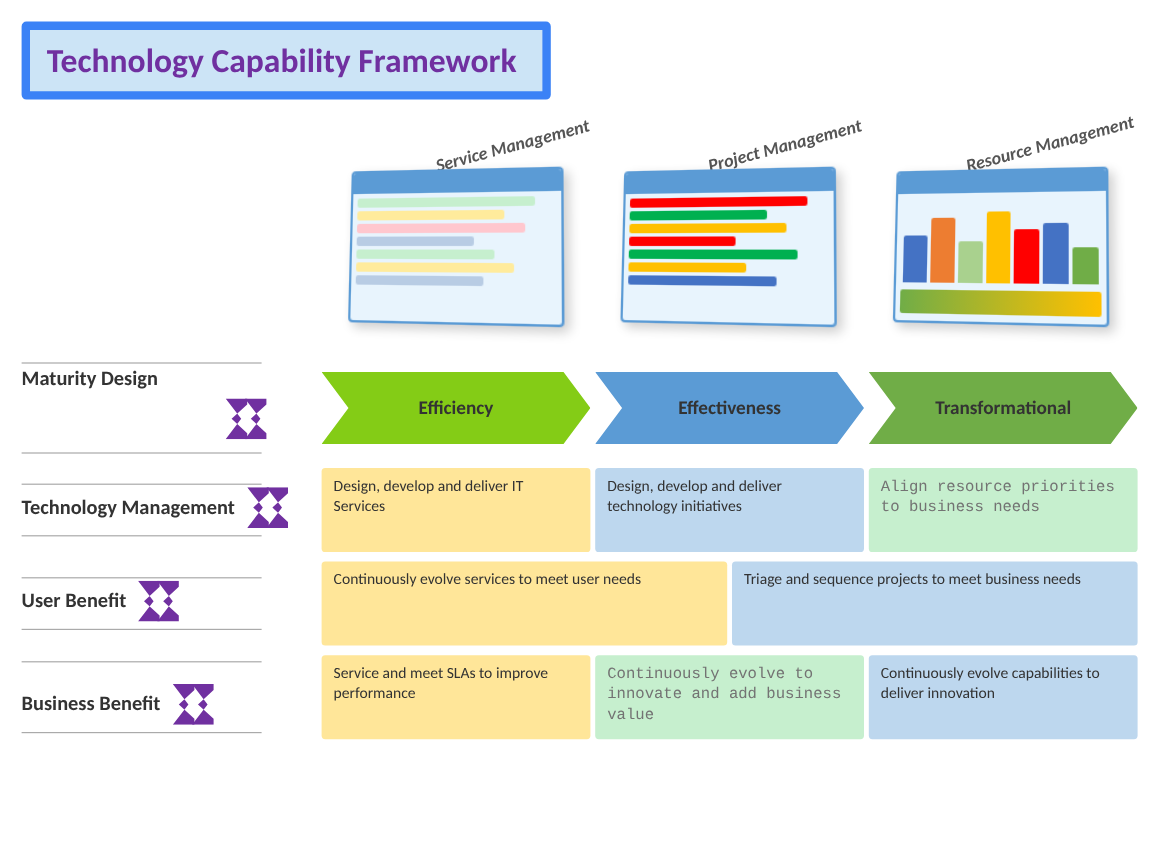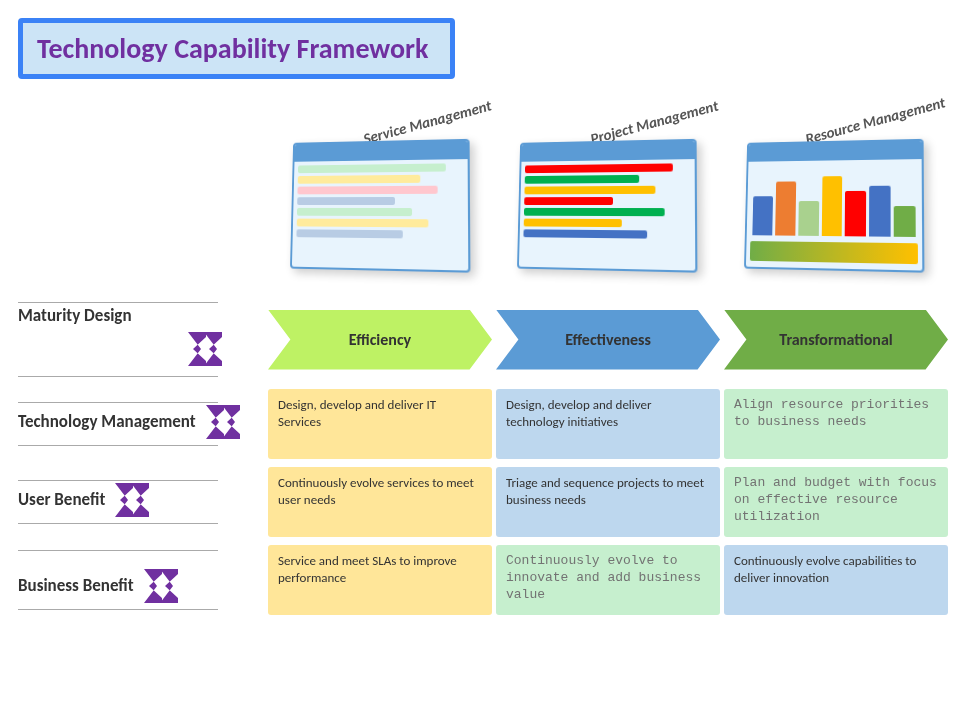--- a/index.html
+++ b/index.html
@@ -11,21 +11,21 @@
       overflow: hidden;
       position: relative;
     }
 
     
     .title-bar {
       position: absolute;
       top: 18px;
       left: 18px;
       background: #cce4f6;
-      border: 5px solid #3b82f6;
+      border: 7px solid #3b82f6;
       border-radius: 4px;
       padding: 8px 22px 8px 14px;
     }
     .title-bar h1 {
       font-size: 28px;
       font-weight: bold;
       color: #7030a0;
       white-space: nowrap;
     }
 
@@ -187,21 +187,21 @@
       align-items: center;
       justify-content: center;
       font-size: 16px;
       font-weight: 600;
       color: #333;
       flex: 1;
     }
 
     
     .arrow-yellow {
-      background: #bef264;
+      background: #84cc16;
       clip-path: polygon(0 0, 90% 0, 100% 50%, 90% 100%, 0 100%, 10% 50%);
     }
     .arrow-blue {
       background: #5b9bd5;
       clip-path: polygon(0 0, 90% 0, 100% 50%, 90% 100%, 0 100%, 10% 50%);
     }
     .arrow-green {
       background: #70ad47;
       clip-path: polygon(0 0, 90% 0, 100% 50%, 90% 100%, 0 100%, 10% 50%);
     }
@@ -373,23 +373,20 @@
       </div>
       <div class="separator" style="margin-top:6px;"></div>
     </div>
     <div class="content-cells">
       <div class="cell cell-yellow">
         <span>Continuously evolve services to meet user needs</span>
       </div>
       <div class="cell cell-blue">
         <span>Triage and sequence projects to meet business needs</span>
       </div>
-      <div class="cell cell-green">
-        <span>Plan and budget with focus on effective resource utilization</span>
-      </div>
     </div>
   </div>
 
   <div class="row-container">
     <div class="row-label-area">
       <div class="separator"></div>
       <div style="display:flex; align-items:center; gap:10px;margin-top:16px;">
         <span class="row-label-text">Business Benefit</span>
         <svg width="50" height="34" viewBox="0 0 50 34">
           <polygon points="0,0 18,0 18,5 5,17 18,29 18,34 0,34 13,17" fill="#7030a0"></polygon>

